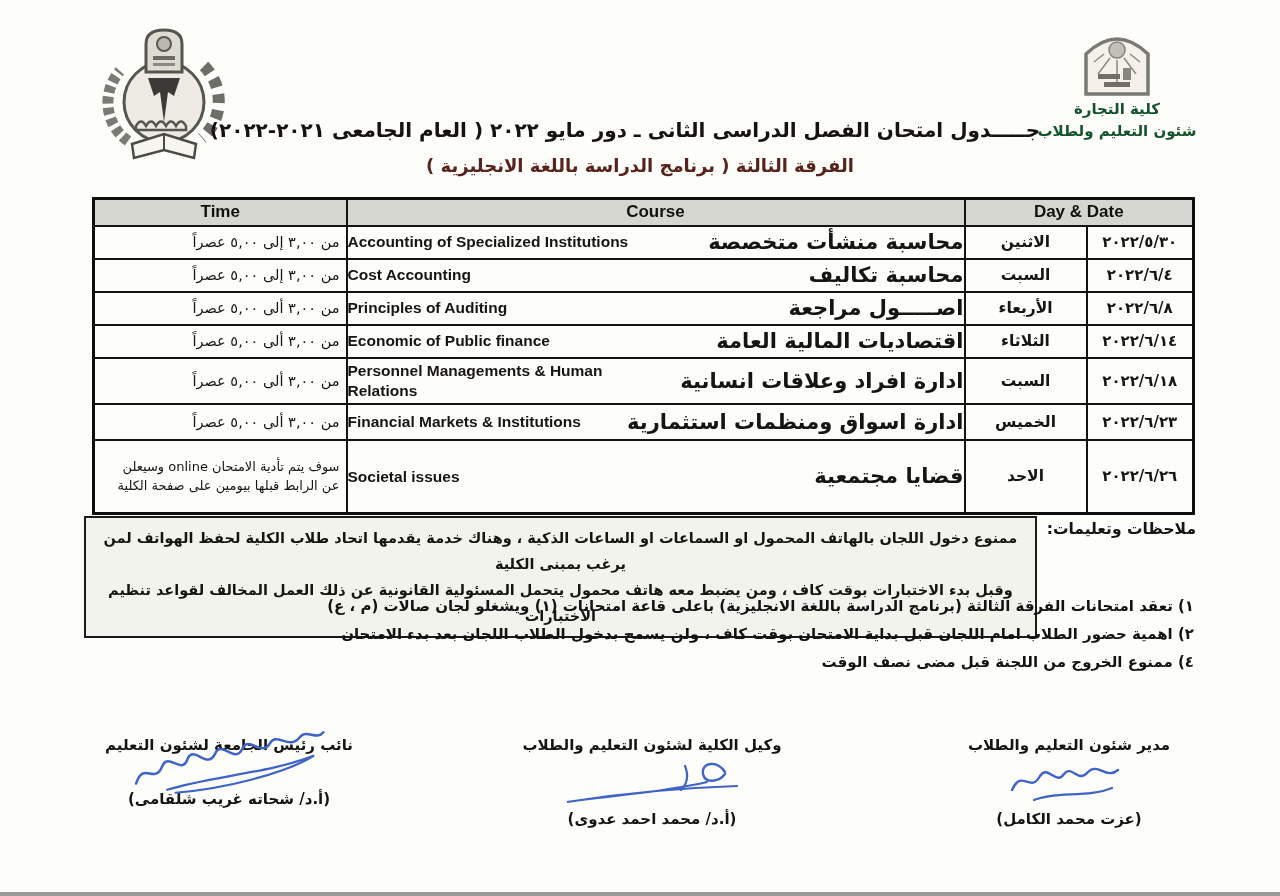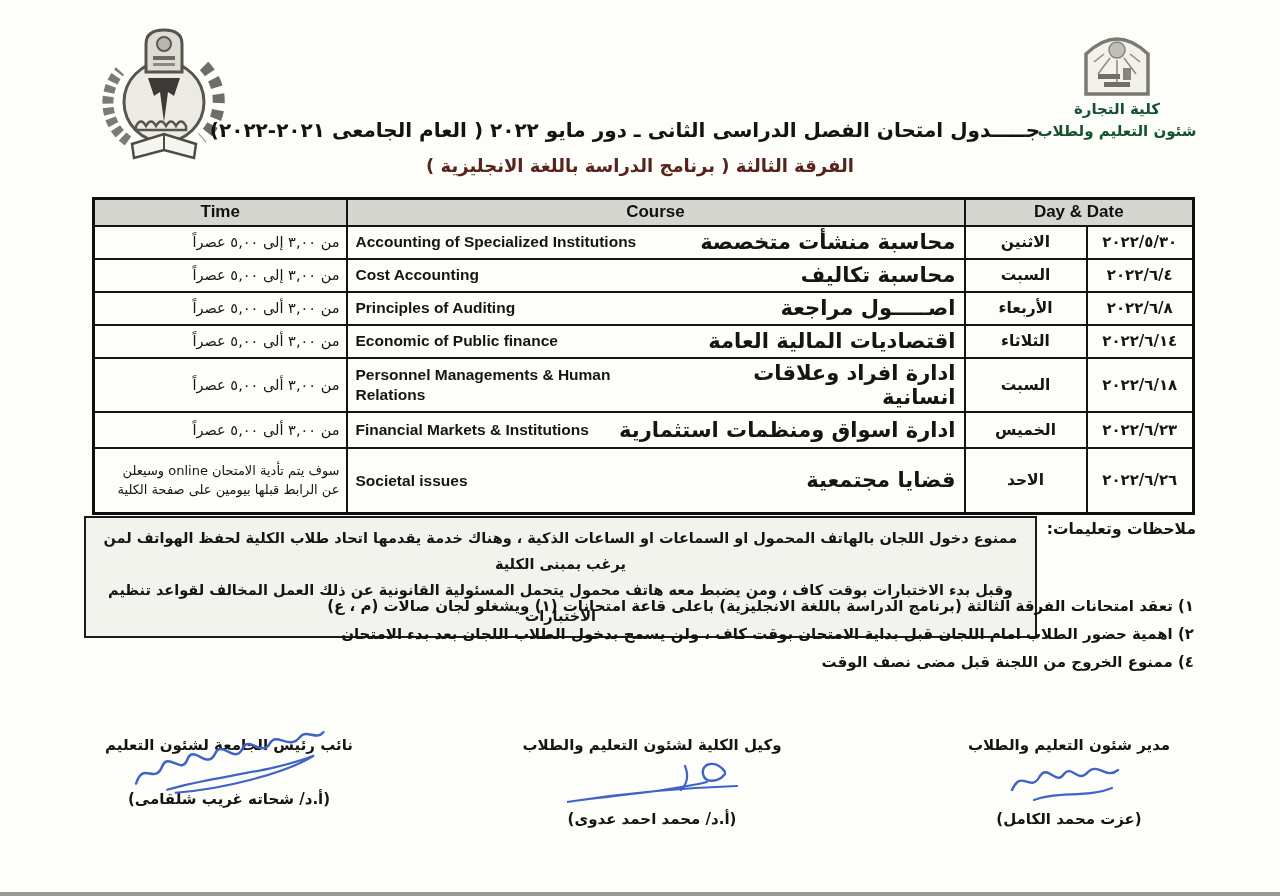--- a/index.html
+++ b/index.html
@@ -33,26 +33,26 @@
     border:3px solid #0f0f0f;
   }
   table.schedule th, table.schedule td { border:2px solid #141414; vertical-align:middle; }
   table.schedule th {
     background:#d6d6d1; font-family:"Liberation Sans", sans-serif;
     font-size:17px; font-weight:bold; color:#111; height:27px; text-align:center;
   }
   tr.r-std  { height:33px; }
   tr.r-tall { height:46px; }
   tr.r-mid  { height:36px; }
-  tr.r-big  { height:66px; }
+  tr.r-big  { height:74px; }
   td.time-cell {
     direction:rtl; text-align:right; font-size:14.5px; font-weight:normal; padding:2px 6px;
   }
   td.time-cell.small { font-size:13px; line-height:1.5; }
-  td.course-cell { padding:2px 8px;margin-left:38px; }
+  td.course-cell { padding:2px 0;margin-left:38px; }
   .course-wrap { display:flex; justify-content:space-between; align-items:center; gap:8px; }
   .course-en {
     font-family:"Liberation Sans", sans-serif; font-weight:bold; font-size:15.5px;
     text-align:left; direction:ltr; max-width:320px; line-height:1.25;
   }
   .course-ar { direction:rtl; font-weight:bold; font-size:21px; text-align:right; }
   td.day-cell  { direction:rtl; text-align:center; font-weight:bold; font-size:15.5px; }
   td.date-cell { direction:rtl; text-align:center; font-weight:bold; font-size:15px; letter-spacing:1px; }
 
   

